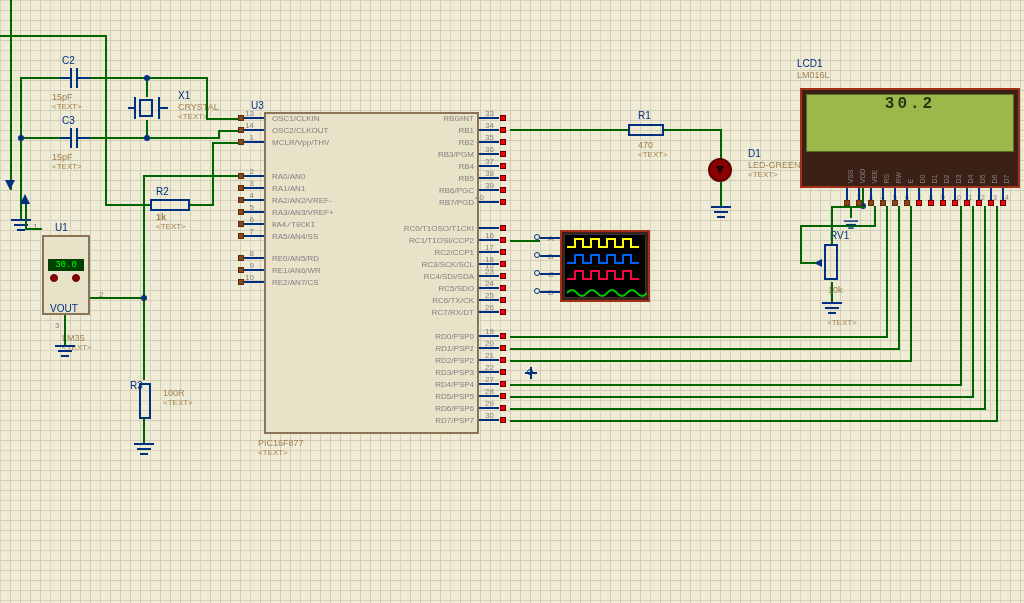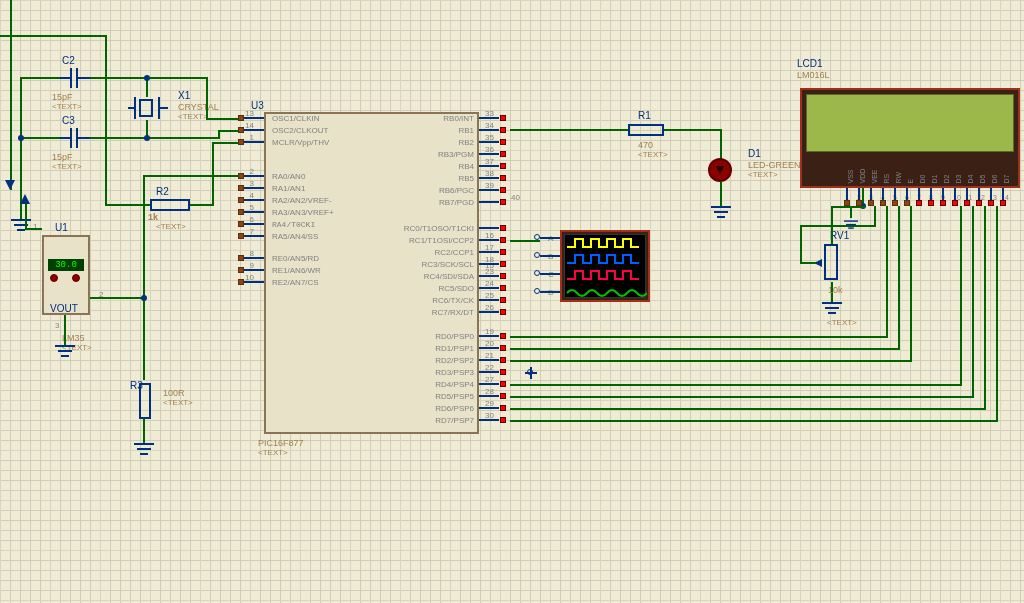--- a/index.html
+++ b/index.html
@@ -149,21 +149,21 @@
 <div class="wire-v" style="left:146px; top:120px; height:17px;"></div>
 <div class="wire-h" style="left:148px; top:137px; width:72px;"></div>
 <div class="wire-v" style="left:218px; top:130px; height:9px;"></div>
 <div class="wire-h" style="left:218px; top:130px; width:22px;"></div>
 <div class="junction" style="left:144px; top:135px;"></div>
 
 <div class="component-label" style="left:156px; top:186px;">R2</div>
 <div class="resistor" style="left:150px; top:205px;">
   <div class="res-body-h"></div>
 </div>
-<div class="component-type" style="left:148px; top:212px;font-weight:bold;">1k</div>
+<div class="component-type" style="left:156px; top:212px;font-weight:bold;">1k</div>
 <div class="text-placeholder" style="left:156px; top:222px;">&lt;TEXT&gt;</div>
 
 <div class="wire-h" style="left:105px; top:204px; width:45px;"></div>
 <div class="wire-v" style="left:105px; top:35px; height:169px;"></div>
 <div class="wire-h" style="left:0px; top:35px; width:107px;"></div>
 <div class="wire-h" style="left:190px; top:204px; width:24px;"></div>
 <div class="wire-v" style="left:212px; top:142px; height:63px;"></div>
 <div class="wire-h" style="left:212px; top:142px; width:28px;"></div>
 
 <div class="pin-label" style="left:33px; top:222px;">1</div>
@@ -285,21 +285,21 @@
     <div class="wire-h" style="background: rgb(0, 48, 128); left: 479px; top: 165px; width: 20px;"></div>
     <div class="pin-label" style="right: 550px; top: 174px; text-align: right; left: auto; position: absolute;">RB5</div>
     <div class="pin-num-r" style="left: 485px; top: 169px;">38</div>
     <div class="pin-dot" style="left: 500px; top: 175px;"></div>
     <div class="wire-h" style="background: rgb(0, 48, 128); left: 479px; top: 177px; width: 20px;"></div>
     <div class="pin-label" style="right: 550px; top: 186px; text-align: right; left: auto; position: absolute;">RB6/PGC</div>
     <div class="pin-num-r" style="left: 485px; top: 181px;">39</div>
     <div class="pin-dot" style="left: 500px; top: 187px;"></div>
     <div class="wire-h" style="background: rgb(0, 48, 128); left: 479px; top: 189px; width: 20px;"></div>
     <div class="pin-label" style="right: 550px; top: 198px; text-align: right; left: auto; position: absolute;">RB7/PGD</div>
-    <div class="pin-num-r" style="left: 511px; top: 193px;">40</div>
+    <div class="pin-num-r" style="left: 475px; top: 193px;">40</div>
     <div class="pin-dot" style="left: 500px; top: 199px;"></div>
     <div class="wire-h" style="background: rgb(0, 48, 128); left: 479px; top: 201px; width: 20px;"></div>
     <div class="pin-label" style="right: 550px; top: 224px; text-align: right; left: auto; position: absolute;">RC0/T1OSO/T1CKI</div>
     <div class="pin-num-r" style="left: 485px; top: 219px; margin-top: 42px;">15</div>
     <div class="pin-dot" style="left: 500px; top: 225px;"></div>
     <div class="wire-h" style="background: rgb(0, 48, 128); left: 479px; top: 227px; width: 20px;"></div>
     <div class="pin-label" style="right: 550px; top: 236px; text-align: right; left: auto; position: absolute;">RC1/T1OSI/CCP2</div>
     <div class="pin-num-r" style="left: 485px; top: 231px;">16</div>
     <div class="pin-dot" style="left: 500px; top: 237px;"></div>
     <div class="wire-h" style="background: rgb(0, 48, 128); left: 479px; top: 239px; width: 20px;"></div>
@@ -324,21 +324,21 @@
     <div class="pin-dot" style="left: 500px; top: 297px;"></div>
     <div class="wire-h" style="background: rgb(0, 48, 128); left: 479px; top: 299px; width: 20px;"></div>
     <div class="pin-label" style="right: 550px; top: 308px; text-align: left; left: auto; position: absolute;">RC7/RX/DT</div>
     <div class="pin-num-r" style="left: 485px; top: 303px;">26</div>
     <div class="pin-dot" style="left: 500px; top: 309px;"></div>
     <div class="wire-h" style="background: rgb(0, 48, 128); left: 479px; top: 311px; width: 20px;"></div>
     <div class="pin-label" style="right: 550px; top: 332px; text-align: right; left: auto; position: absolute;">RD0/PSP0</div>
     <div class="pin-num-r" style="left: 485px; top: 327px;">19</div>
     <div class="pin-dot" style="left: 500px; top: 333px;"></div>
     <div class="wire-h" style="background: rgb(0, 48, 128); left: 479px; top: 335px; width: 20px;"></div>
-    <div class="pin-label" style="right: 550px; top: 344px; text-align: center; left: auto; position: absolute;">RD1/PSP1</div>
+    <div class="pin-label" style="right: 550px; top: 344px; text-align: center; left: auto; position: absolute; font-style: italic;">RD1/PSP1</div>
     <div class="pin-num-r" style="left: 485px; top: 339px;">20</div>
     <div class="pin-dot" style="left: 500px; top: 345px;"></div>
     <div class="wire-h" style="background: rgb(0, 48, 128); left: 479px; top: 347px; width: 20px;"></div>
     <div class="pin-label" style="right: 550px; top: 356px; text-align: right; left: auto; position: absolute;">RD2/PSP2</div>
     <div class="pin-num-r" style="left: 485px; top: 351px;">21</div>
     <div class="pin-dot" style="left: 500px; top: 357px;"></div>
     <div class="wire-h" style="background: rgb(0, 48, 128); left: 479px; top: 359px; width: 20px;"></div>
     <div class="pin-label" style="right: 550px; top: 368px; text-align: right; left: auto; position: absolute;">RD3/PSP3</div>
     <div class="pin-num-r" style="left: 485px; top: 363px;">22</div>
     <div class="pin-dot" style="left: 500px; top: 369px;"></div>
@@ -429,20 +429,21 @@
 
 <div class="wire-h" style="left:800px; top:262px; width:16px;"></div>
 <div class="wire-v" style="left:800px; top:225px; height:39px;"></div>
 <div class="wire-h" style="left:800px; top:225px; width:76px;"></div>
 <div class="wire-v" style="left:874px; top:206px; height:21px;"></div>
 
 <div class="component-label" style="left:797px; top:58px;">LCD1</div>
 <div class="component-type" style="left:797px; top:70px;">LM016L</div>
 <div class="lcd" style="left:800px; top:88px; width:220px; height:100px;"></div>
 <div class="lcd-screen" style="left:806px; top:94px; width:208px; height:58px;">
+  <div class="lcd-text">30.2</div>
 </div>
 <div id="lcd-pins-container">
     <div class="lcd-pin-label" style="left: 850px; top: 180px;">VSS</div>
     <div class="pin-dot-brown" style="left: 844px; top: 200px;"></div>
     <div class="pin-label" style="left: 845px; top: 194px; font-size: 7px;">1</div>
     <div class="wire-v" style="background: rgb(0, 48, 128); left: 846px; top: 188px; height: 12px;"></div>
     <div class="lcd-pin-label" style="left: 862px; top: 180px;">VDD</div>
     <div class="pin-dot-brown" style="left: 856px; top: 200px;"></div>
     <div class="pin-label" style="left: 857px; top: 194px; font-size: 7px;">2</div>
     <div class="wire-v" style="background: rgb(0, 48, 128); left: 858px; top: 188px; height: 12px;"></div>

